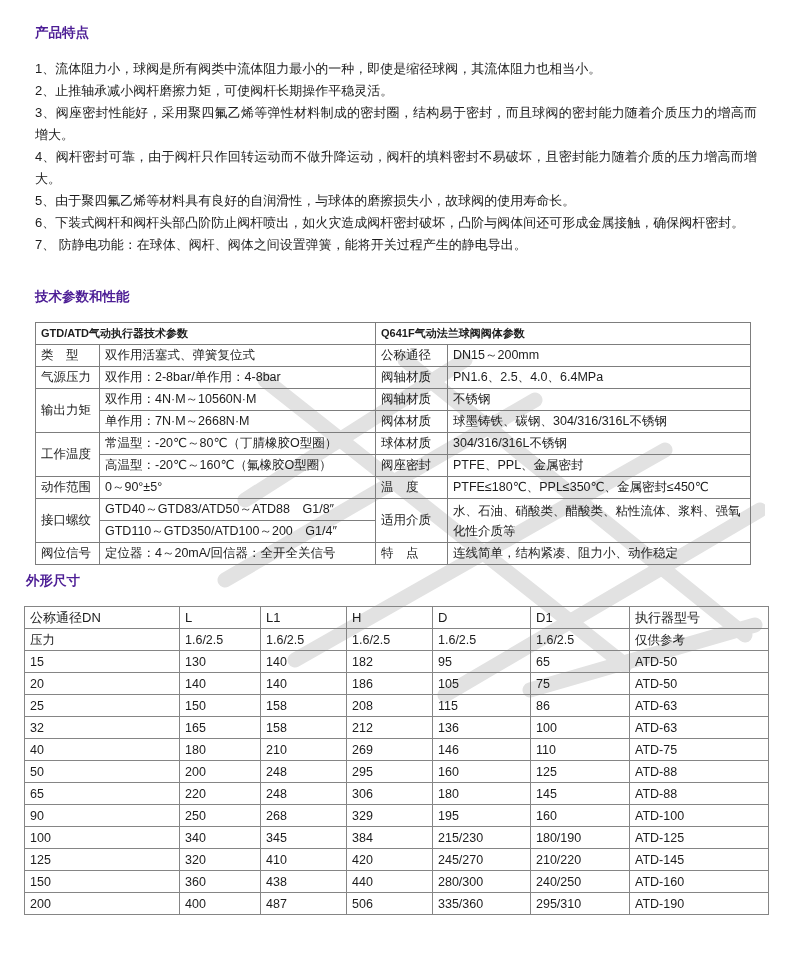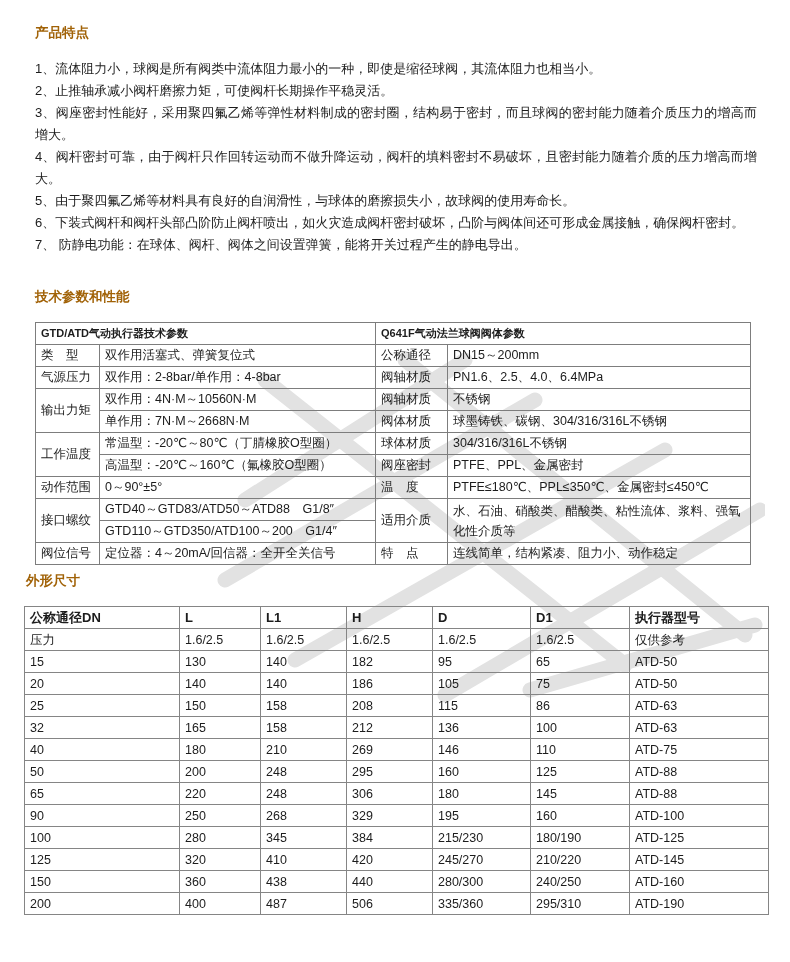--- a/index.html
+++ b/index.html
@@ -16,21 +16,21 @@
   
   .watermark {
     position:absolute; left:200px; top:335px;
     width:565px; height:370px;
     z-index:0; pointer-events:none;
   }
 
   .content { position:relative; z-index:1; }
 
   .section-title {
-    font-weight:bold; font-size:13.5px; color:#a16207;
+    font-weight:bold; font-size:13.5px; color:#4c1d95;
     margin:0; position:absolute; left:35px;
   }
   #features-title { top:24px; }
   #tech-title { top:288px; }
   #dims-title { top:572px; left:26px; }
 
   .feature-list {
     position:absolute; top:58px; left:35px; width:722px;
     font-size:13px; line-height:22px;
   }
@@ -53,21 +53,21 @@
     position:absolute; top:322px; left:35px; width:715px;
   }
   #tech-table td { height:19px; line-height:17px; }
   #tech-table .hdr { font-weight:bold; font-size:11px; }
 
   
   #dim-table {
     position:absolute; top:606px; left:24px; width:744px;
   }
   #dim-table td, #dim-table th { height:19px; line-height:18px; border-color:#858585; }
-  #dim-table th { font-weight:bold; font-size:13px; }
+  #dim-table th { font-weight:normal; font-size:13px; }
 </style>
 </head>
 <body>
 
 <div class="page">
 
   <svg class="watermark" viewBox="0 0 565 370" xmlns="http://www.w3.org/2000/svg">
     <g stroke="#e2e2e2" stroke-width="15" stroke-linecap="round" fill="none">
       <path d="M 45 165 L 265 25"></path>
       <path d="M 25 245 L 335 65"></path>
@@ -263,21 +263,21 @@
         <td>90</td>
         <td>250</td>
         <td>268</td>
         <td>329</td>
         <td>195</td>
         <td>160</td>
         <td>ATD-100</td>
       </tr>
       <tr>
         <td>100</td>
-        <td>280</td>
+        <td>340</td>
         <td>345</td>
         <td>384</td>
         <td>215/230</td>
         <td>180/190</td>
         <td>ATD-125</td>
       </tr>
       <tr>
         <td>125</td>
         <td>320</td>
         <td>410</td>

